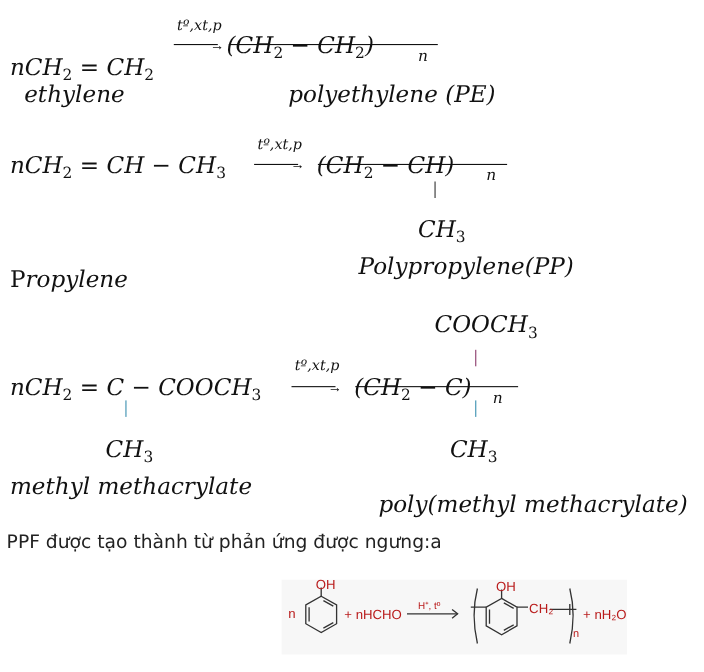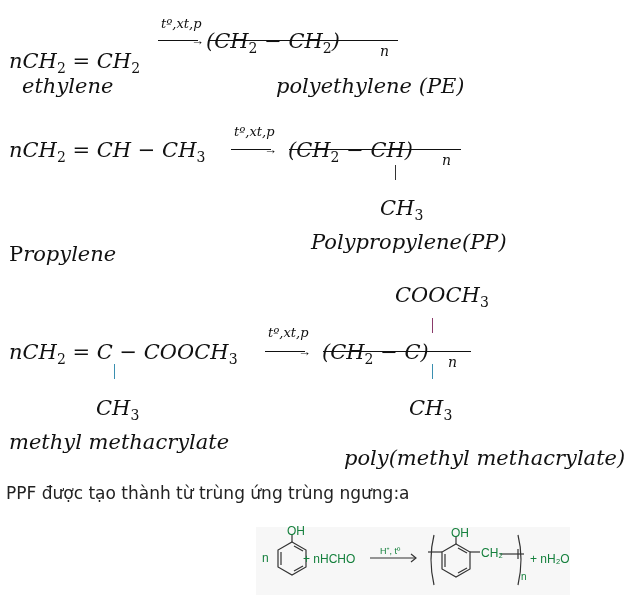--- a/index.html
+++ b/index.html
@@ -8,61 +8,61 @@
   .upright { font-style: normal; }
   .sub { font-size: 14px; position:relative; top:5px; font-style:normal; }
   .arrow { position:absolute; width:46px; height:14px; }
   .arrow .line { position:absolute; left:0; right:6px; top:7px; height:1.2px; background:#111; }
   .arrow .head { position:absolute; right:0; top:1px; font-size:13px; font-style:normal; line-height:1; }
   .cond { position:absolute; font-family:"DejaVu Serif", serif; font-style:italic; font-size:13px; white-space:nowrap;text-align:right; }
   .vbar { position:absolute; width:1.3px; }
   .nbar { position:absolute; height:1.3px; background:#111; }
   .para { position:absolute; font-family:"DejaVu Sans", sans-serif; font-size:17px; color:#222; white-space:nowrap; }
   .figbox { position:absolute; left:256px; top:527px; width:314px; height:68px; background:#f7f7f7; }
-  .figtext { position:absolute; font-family:"Liberation Sans", sans-serif; font-size:12px; color:#15803d; white-space:nowrap; }
+  .figtext { position:absolute; font-family:"Liberation Sans", sans-serif; font-size:12px; color:#b91c1c; white-space:nowrap; }
 </style>
 </head>
 <body>
 
 <div>
   <div class="math" style="left:9px;top:31px;margin-top:20px;">
     <span>nCH</span><span class="sub">2</span><span> = CH</span><span class="sub">2</span>
   </div>
   <div class="cond" style="left:161px;top:16px;">tº,xt,p</div>
   <div class="arrow" style="left:158px;top:33px;">
       <div class="line"></div>
       <div class="head">→</div>
     </div>
   <div class="math" style="left:206px;top:31px;">
     <span>(CH</span><span class="sub">2</span><span> − CH</span><span class="sub">2</span><span>)</span>
   </div>
   <div class="nbar" style="left:208px;top:40px;width:190px;"></div>
   <div class="math" style="left:380px;top:44px;font-size:14px;">n</div>
   <div class="math" style="left:22px;top:76px;">ethylene</div>
-  <div class="math" style="left:276px;top:76px;">polyethylene (PE)</div>
+  <div class="math" style="left:262px;top:76px;">polyethylene (PE)</div>
 </div>
 
 <div>
   <div class="math" style="left:9px;top:140px;">
     <span>nCH</span><span class="sub">2</span><span> = CH − CH</span><span class="sub">3</span>
   </div>
   <div class="cond" style="left:234px;top:124px;">tº,xt,p</div>
   <div class="arrow" style="left:231px;top:142px;">
       <div class="line"></div>
       <div class="head">→</div>
     </div>
   <div class="math" style="left:288px;top:140px;">
     <span>(CH</span><span class="sub">2</span><span> − CH)</span>
   </div>
   <div class="nbar" style="left:289px;top:149px;width:172px;"></div>
   <div class="math" style="left:442px;top:153px;font-size:14px;">n</div>
   <div class="vbar" style="left:395px;top:165px;height:15px;background:#333;"></div>
   <div class="math" style="left:380px;top:198px;"><span>CH</span><span class="sub">3</span></div>
   <div class="math upright" style="left:9px;top:228px;margin-top:16px;"><span>P</span><span style="font-style:italic">ropylene</span></div>
-  <div class="math" style="left:311px;top:232px;">Polypropylene(PP)</div>
+  <div class="math" style="left:326px;top:232px;">Polypropylene(PP)</div>
 </div>
 
 <div>
   <div class="math" style="left:9px;top:342px;">
     <span>nCH</span><span class="sub">2</span><span> = C − COOCH</span><span class="sub">3</span>
   </div>
   <div class="vbar" style="left:114px;top:364px;height:15px;background:#3a8fb0;"></div>
   <div class="math" style="left:96px;top:398px;"><span>CH</span><span class="sub">3</span></div>
   <div class="cond" style="left:268px;top:325px;">tº,xt,p</div>
   <div class="arrow" style="left:265px;top:344px;">
@@ -75,21 +75,21 @@
     <span>(CH</span><span class="sub">2</span><span> − C)</span>
   </div>
   <div class="nbar" style="left:323px;top:351px;width:148px;"></div>
   <div class="math" style="left:448px;top:355px;font-size:14px;">n</div>
   <div class="vbar" style="left:432px;top:364px;height:15px;background:#3a8fb0;"></div>
   <div class="math" style="left:409px;top:398px;"><span>CH</span><span class="sub">3</span></div>
   <div class="math" style="left:9px;top:432px;font-style:italic;">methyl methacrylate</div>
   <div class="math" style="left:344px;top:432px;margin-top:16px;">poly(methyl methacrylate)</div>
 </div>
 
-<div class="para" style="left:6px;top:483px;">PPF được tạo thành từ trùng ứng trùng ngưng:a</div>
+<div class="para" style="left:6px;top:483px;">PPF được tạo thành từ phản ứng được ngưng:a</div>
 
 <div class="figbox">
   <svg width="314" height="68" style="position:absolute;left:0;top:0;">
 
     <g stroke="#333" stroke-width="1.2" fill="none">
       <polygon points="36,15 50,23 50,40 36,48 22,40 22,23"></polygon>
       <line x1="36" y1="15" x2="36" y2="7"></line>
       <line x1="25" y1="25" x2="25" y2="38"></line>
       <line x1="38" y1="44" x2="47" y2="39"></line>
       <line x1="38" y1="19" x2="47" y2="24"></line>
@@ -106,19 +106,19 @@
       <line x1="202" y1="46" x2="211" y2="41"></line>
       <line x1="202" y1="21" x2="211" y2="26"></line>
       <line x1="172" y1="25" x2="186" y2="25"></line>
       <line x1="214" y1="25" x2="224" y2="25"></line>
       <line x1="244" y1="27" x2="268" y2="27"></line>
       <line x1="262" y1="22" x2="262" y2="32"></line>
     </g>
   </svg>
   <div class="figtext" style="left:31px;top:-3px;">OH</div>
   <div class="figtext" style="left:6px;top:24px;">n</div>
-  <div class="figtext" style="left:47px;top:25px;text-align:right;">+ nHCHO</div>
+  <div class="figtext" style="left:57px;top:25px;text-align:right;">+ nHCHO</div>
   <div class="figtext" style="left:124px;top:17px;font-size:9px;">H⁺, tº</div>
   <div class="figtext" style="left:195px;top:-1px;">OH</div>
   <div class="figtext" style="left:225px;top:19px;">CH₂</div>
   <div class="figtext" style="left:265px;top:44px;font-size:10px;">n</div>
   <div class="figtext" style="left:274px;top:25px;">+ nH₂O</div>
 </div>
 
 </body></html>

